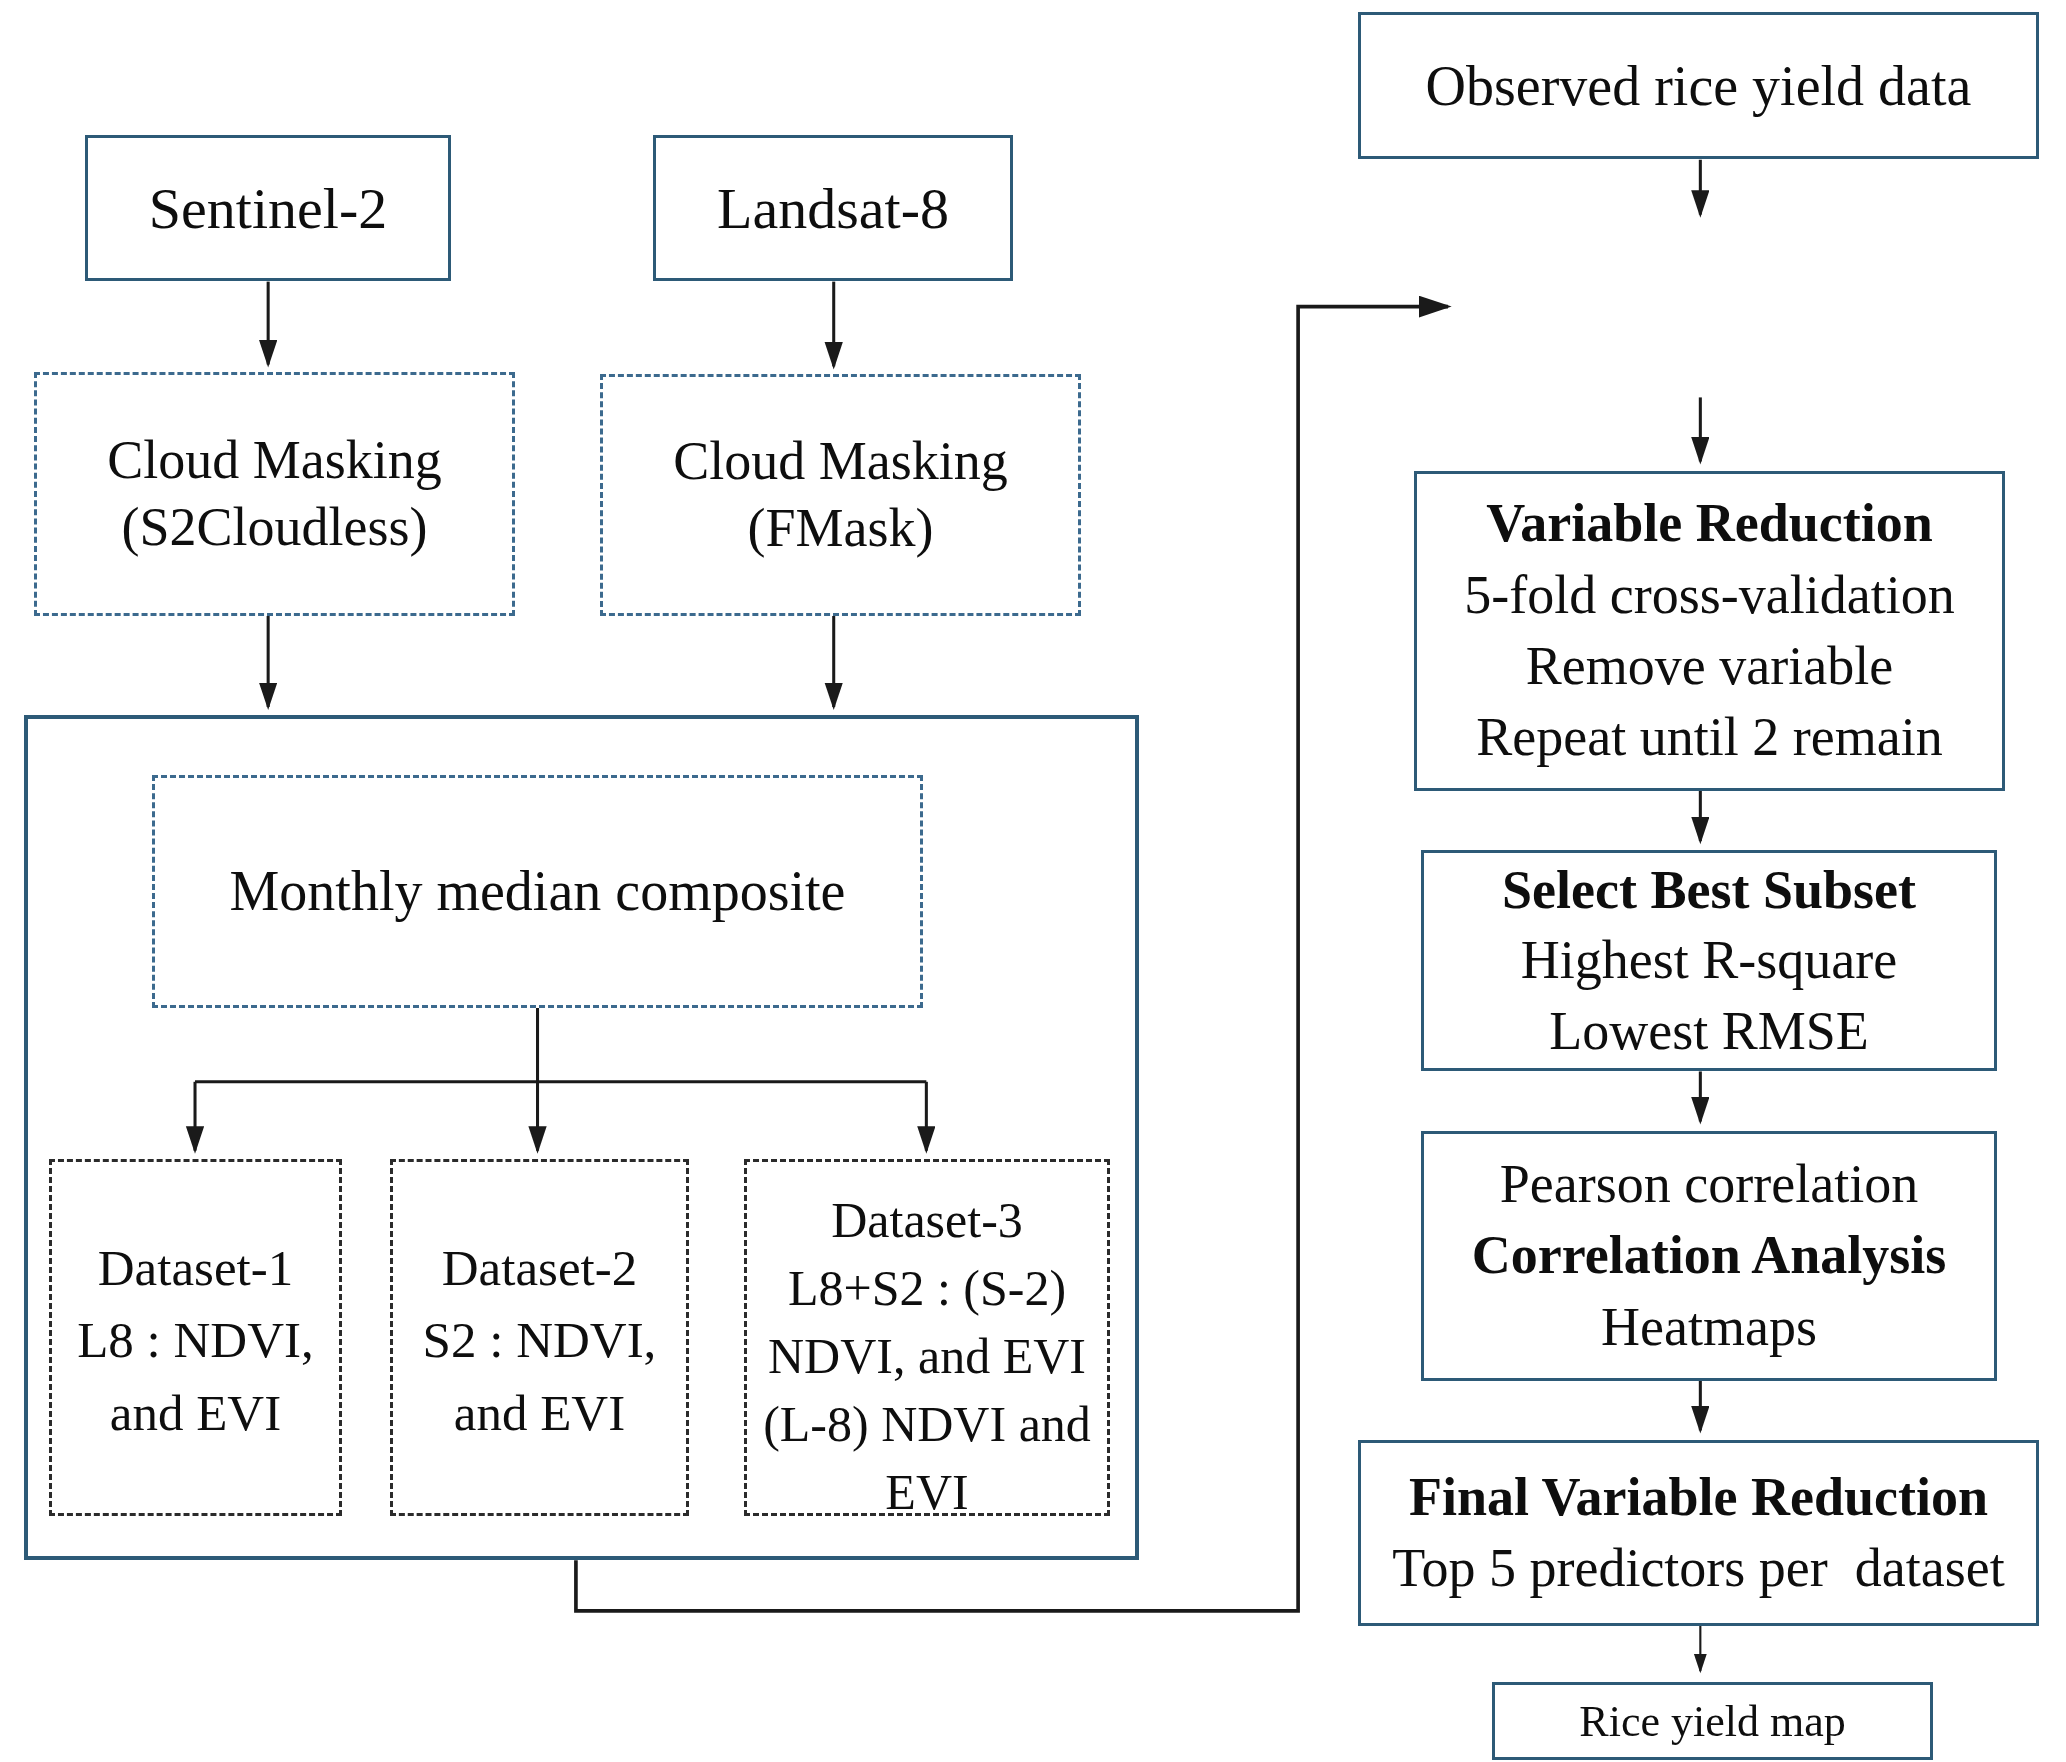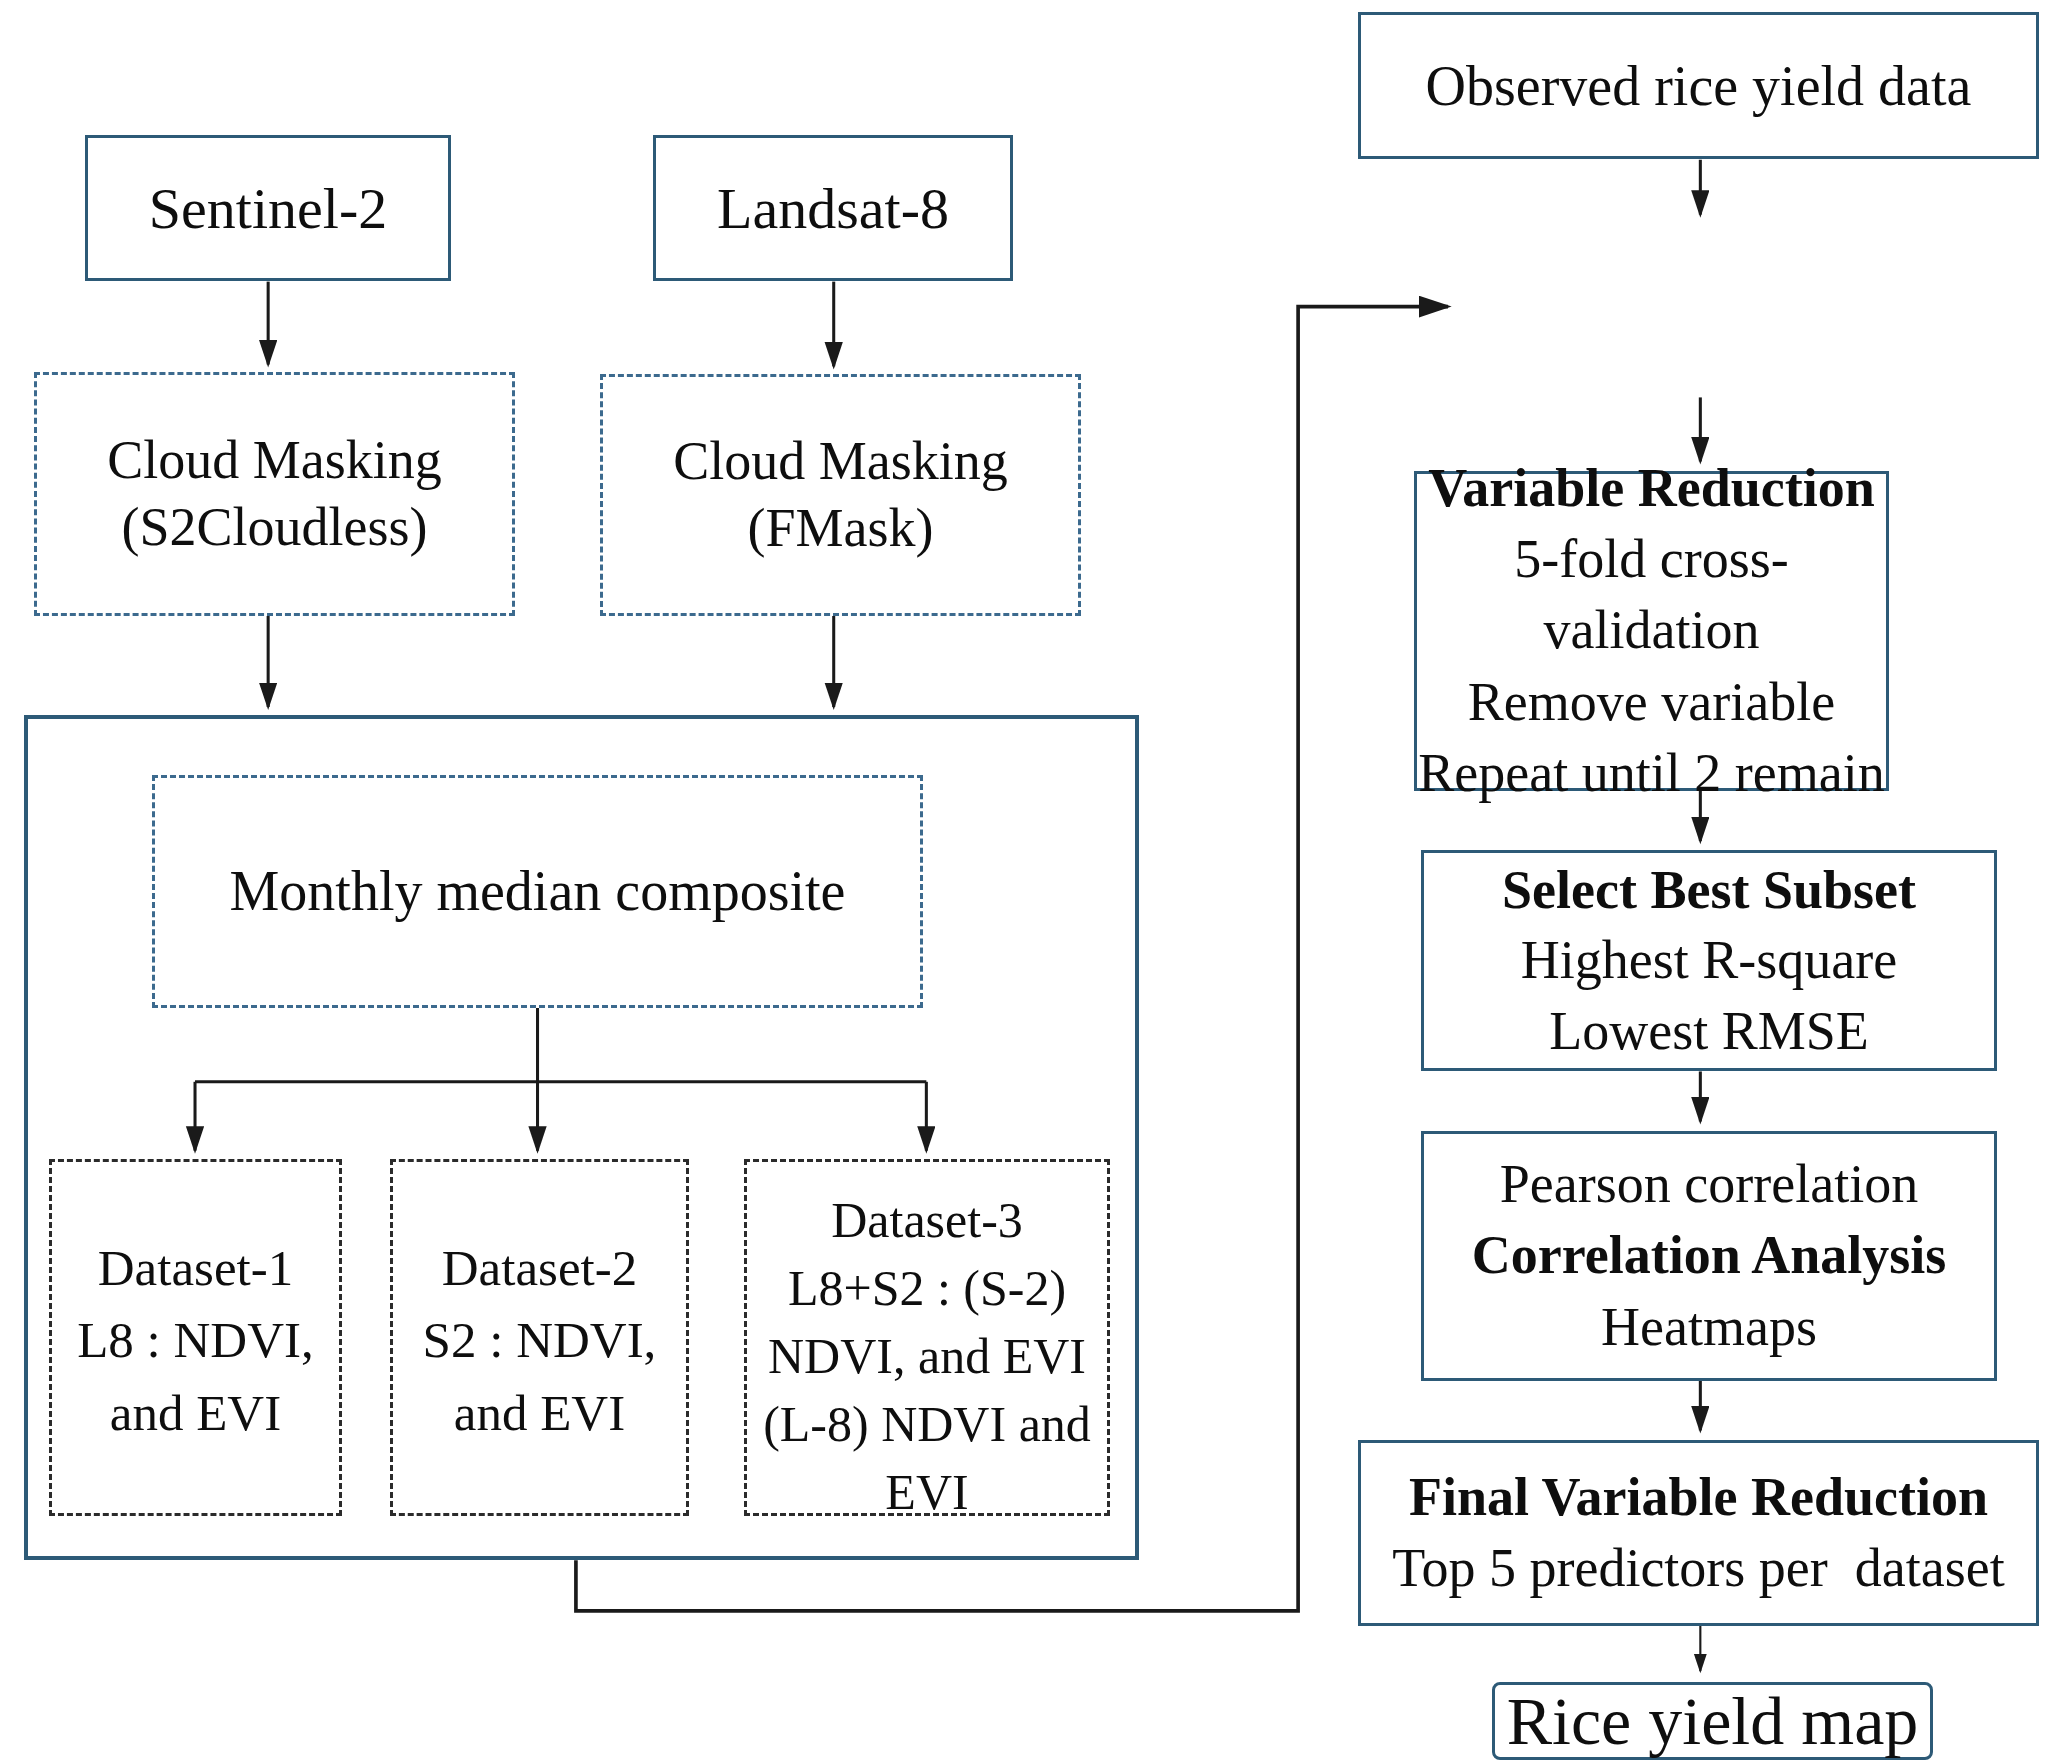--- a/index.html
+++ b/index.html
@@ -35,25 +35,25 @@
   #cm-l8{left:600px;top:374px;width:481px;height:242px;font-size:54px;line-height:1.25;}
   #bigbox{left:24.4px;top:715px;width:1115px;height:845px;border-width:4.3px;z-index:0;}
   #composite{left:152px;top:775px;width:771px;height:233px;font-size:56px;line-height:1.15;}
   #ds1{left:49px;top:1159px;width:293px;height:357px;font-size:51px;line-height:1.42;padding-top:70px;}
   #ds2{left:390px;top:1159px;width:299px;height:357px;font-size:51px;line-height:1.42;padding-top:70px;}
   #ds3{left:744px;top:1159px;width:366px;height:357px;font-size:50px;line-height:1.36;padding-top:24.4px;}
 
   
   #observed{left:1358px;top:12.2px;width:681px;height:147px;font-size:56px;}
   #ml{left:1457px;top:224px;width:491px;height:174px;font-size:54px;line-height:1.3;}
-  #vr{left:1414px;top:471px;width:475px;height:320px;font-size:54px;line-height:1.32;}
+  #vr{left:1414px;top:471px;width:591px;height:320px;font-size:54px;line-height:1.32;}
   #sbs{left:1421px;top:850px;width:576px;height:221px;font-size:54px;line-height:1.3;}
   #ca{left:1421px;top:1131px;width:576px;height:250px;font-size:54px;line-height:1.32;}
   #fvs{left:1358px;top:1440px;width:681px;height:186px;font-size:54px;line-height:1.32;}
-  #rym{left:1492px;top:1682px;width:441px;height:78px;font-size:68px;border-radius:8px;}
+  #rym{left:1492px;top:1682px;width:441px;height:78px;font-size:44px;}
 </style>
 </head>
 <body>
 
 <div class="canvas">
 
   <div class="box" id="bigbox"></div>
 
   <svg class="wires" width="2066" height="1762" viewBox="0 0 3390 2891">
     <defs>

